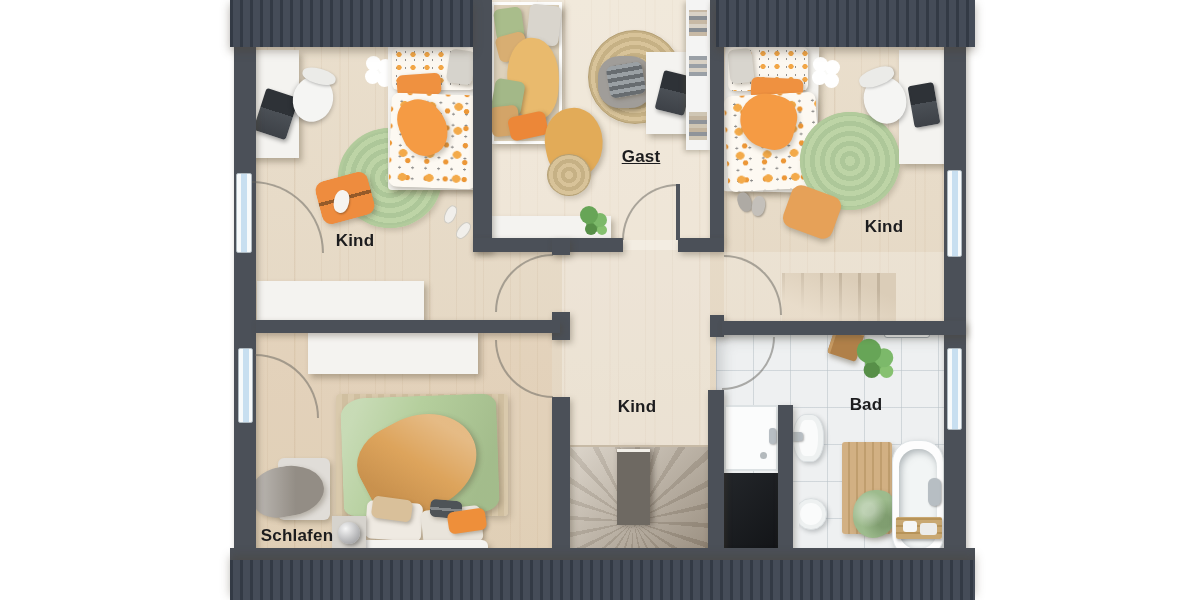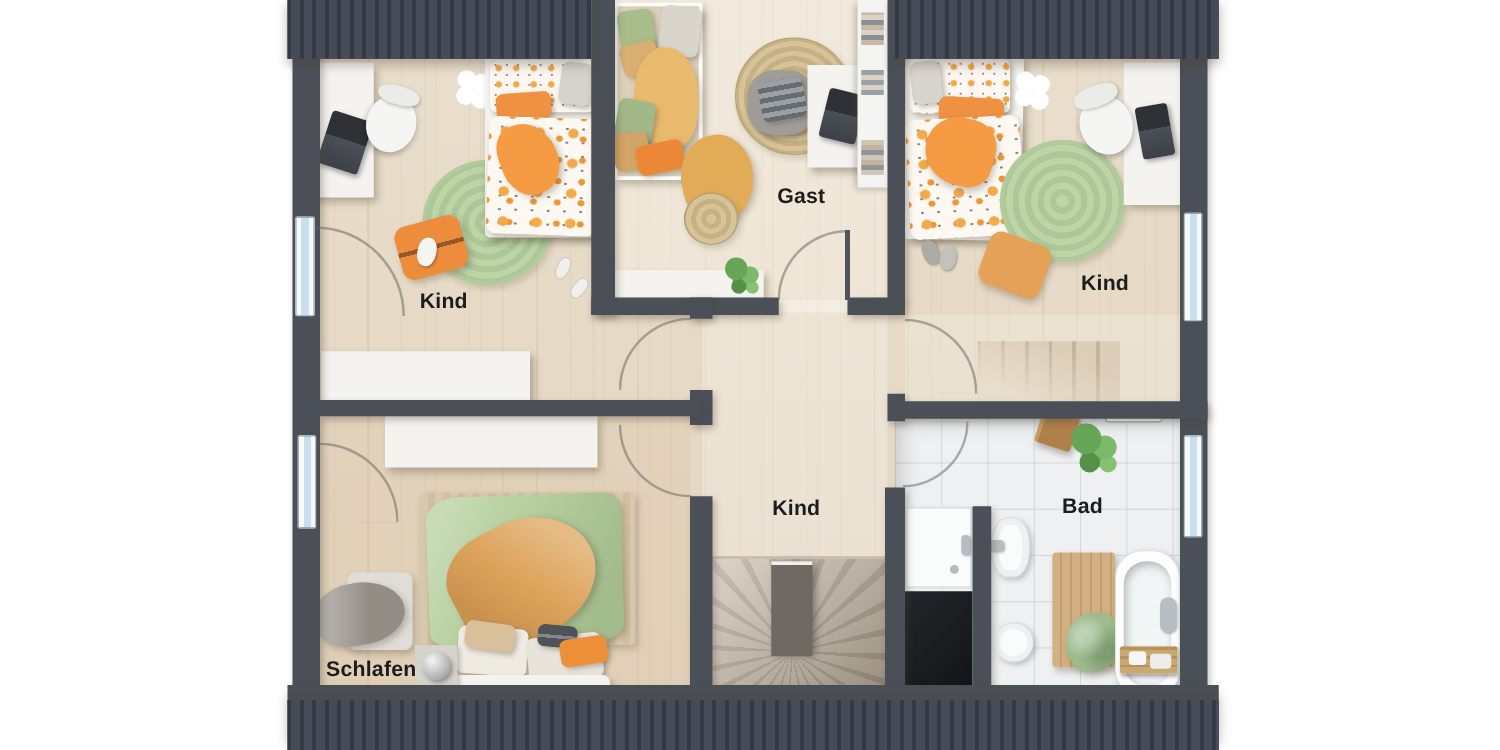--- a/index.html
+++ b/index.html
@@ -225,19 +225,19 @@
   <div class="arc tl" style="left:622px;top:184px;width:56px;height:56px;"></div>
   <div class="leaf" style="left:676px;top:184px;width:4px;height:56px;"></div>
   <div class="arc tl" style="left:495px;top:254px;width:58px;height:58px;"></div>
   <div class="arc bl" style="left:495px;top:340px;width:58px;height:58px;"></div>
   <div class="arc tr" style="left:724px;top:255px;width:58px;height:60px;"></div>
   <div class="arc br" style="left:722px;top:337px;width:53px;height:53px;"></div>
   <div class="arc tr" style="left:252px;top:181px;width:72px;height:72px;"></div>
   <div class="arc tr" style="left:255px;top:354px;width:64px;height:64px;"></div>
 
   <span class="lbl" style="left:355px;top:241px;">Kind</span>
-  <span class="lbl" style="left:641px;top:157px;">Gast</span>
+  <span class="lbl" style="left:641px;top:157px;text-decoration:underline;">Gast</span>
   <span class="lbl" style="left:884px;top:227px;">Kind</span>
   <span class="lbl" style="left:637px;top:407px;">Kind</span>
   <span class="lbl" style="left:297px;top:536px;">Schlafen</span>
   <span class="lbl" style="left:866px;top:405px;">Bad</span>
 
 </div>
 
 </body></html>

